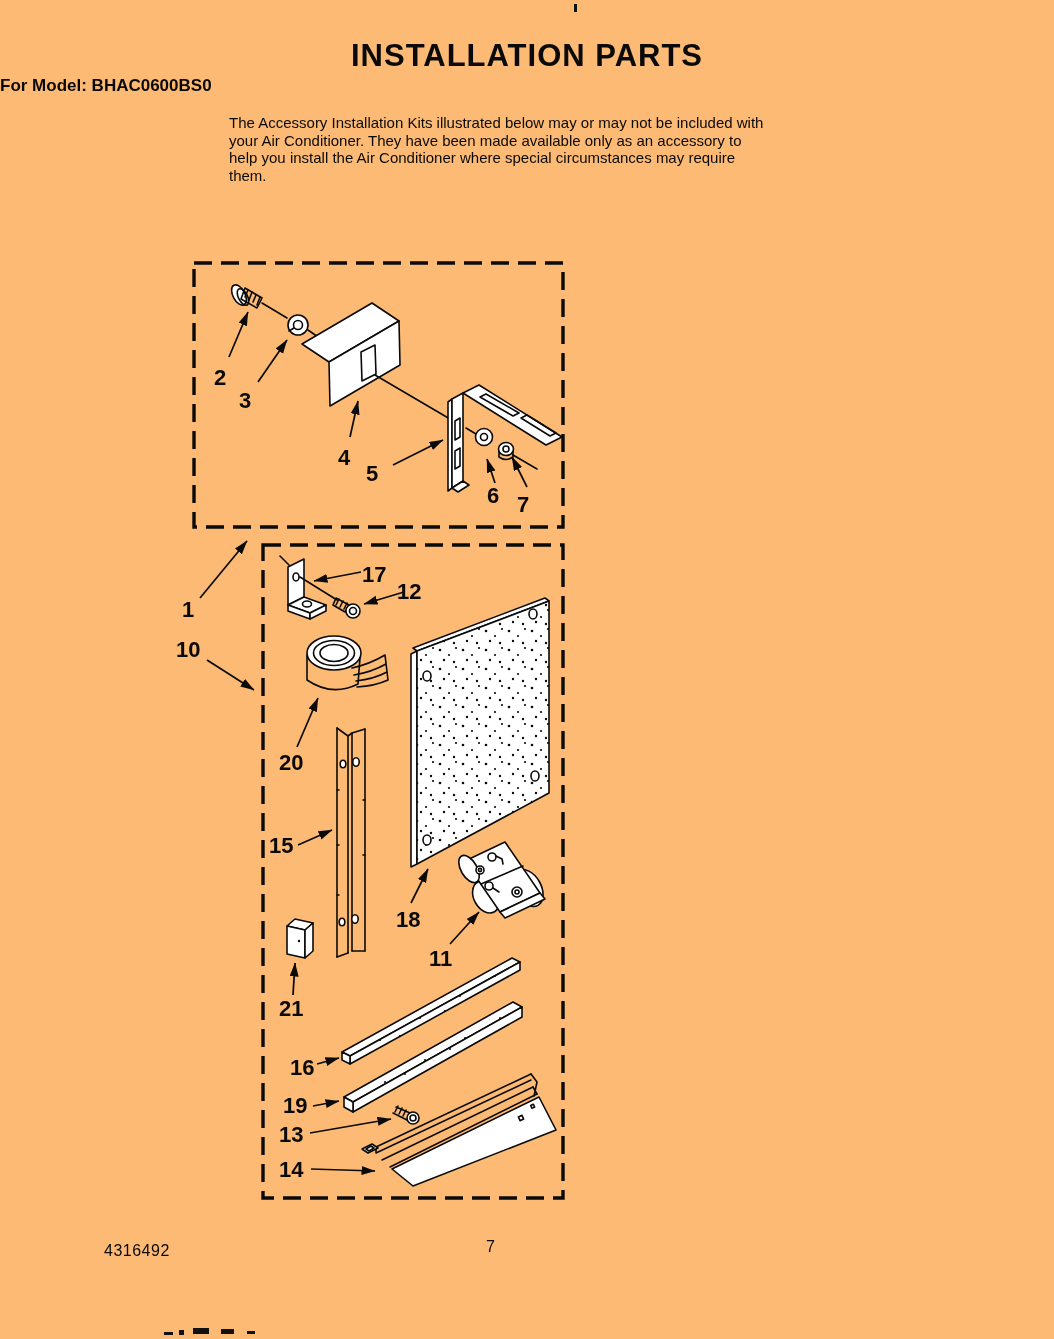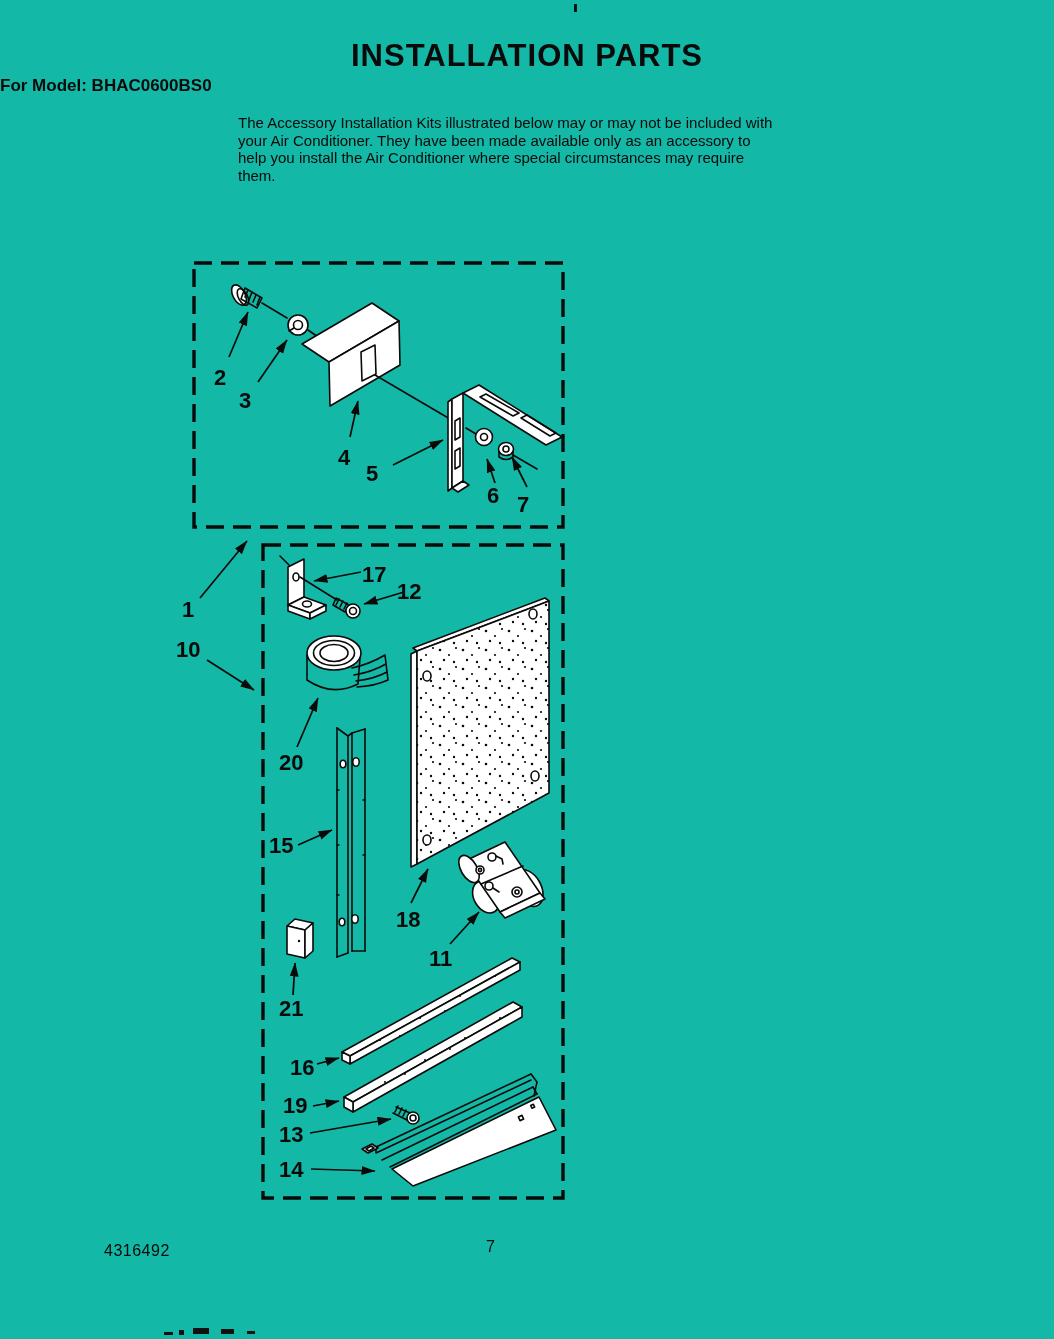--- a/index.html
+++ b/index.html
@@ -1,30 +1,30 @@
 <!DOCTYPE html>
 <html><head>
 <meta charset="utf-8">
 <style>
   html,body{margin:0;padding:0;background:#e8e8e8;}
   .page{
-    position:relative;width:1054px;height:1339px;background:#14b8a6;
+    position:relative;width:1054px;height:1339px;background:#fdba74;
     font-family:"Liberation Sans",sans-serif;color:#0a0a0a;overflow:hidden;
     margin:0 auto;
   }
   .title{
     position:absolute;top:38px;left:0;width:100%;text-align:center;
     font-size:31px;font-weight:bold;letter-spacing:1px;margin:0;
   }
   .subtitle{
     position:absolute;top:76px;left:0;width:100%;
     font-size:17px;font-weight:bold;margin:0;
   }
   .intro{
-    position:absolute;left:238px;top:114px;width:565px;
+    position:absolute;left:229px;top:114px;width:565px;
     font-size:15px;line-height:17.5px;
   }
   .intro p{margin:0 0 8px 0;white-space:pre-line;}
   .diagram-svg{position:absolute;left:0;top:0;}
   .footer-doc{
     position:absolute;left:104px;top:1242px;font-size:16px;letter-spacing:.5px;
   }
   .footer-page{
     position:absolute;left:486px;top:1238px;font-size:16px;
   }

